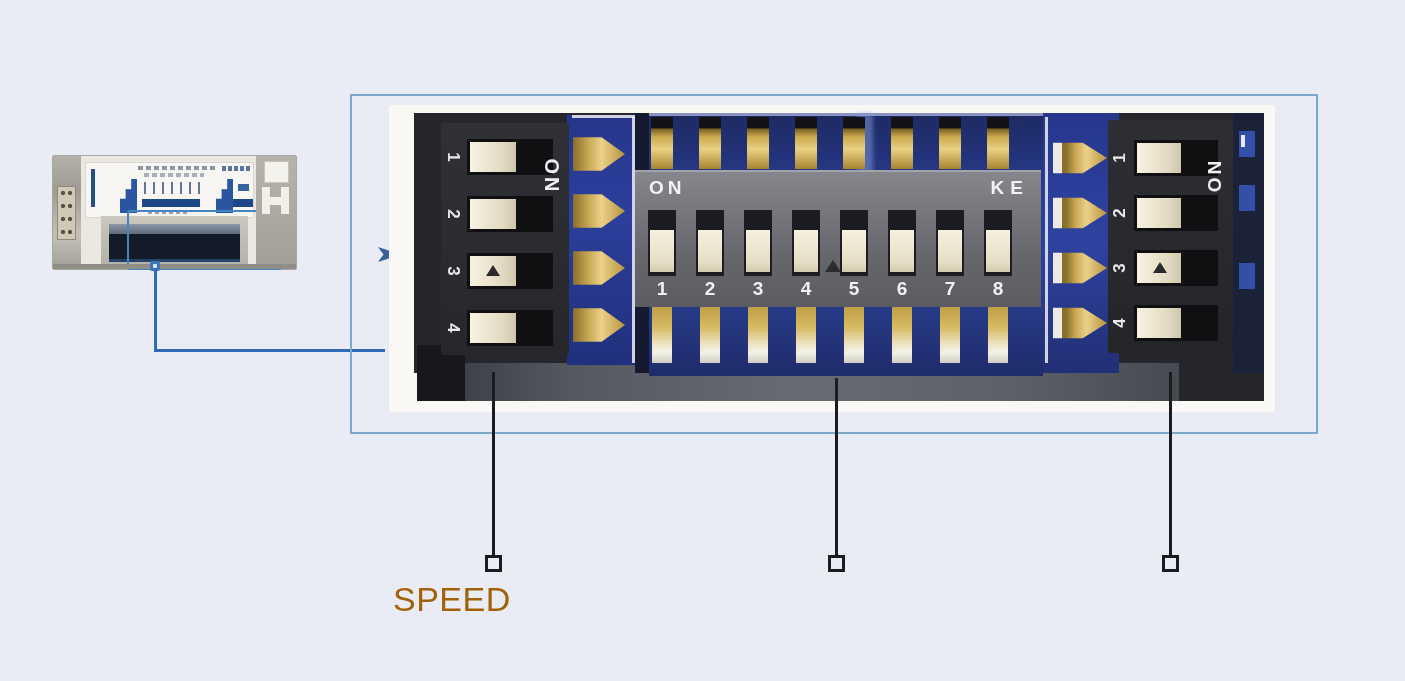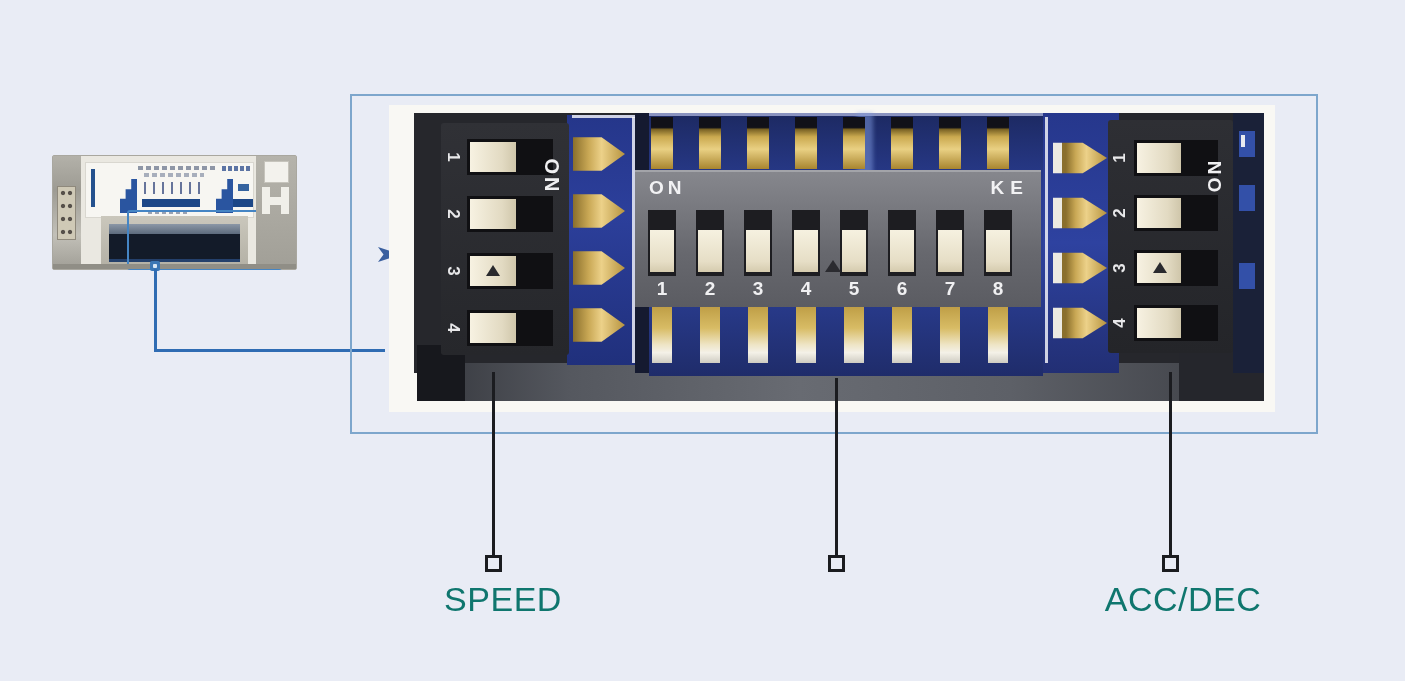--- a/index.html
+++ b/index.html
@@ -147,22 +147,22 @@
   .tri-mark{left:16px;top:9px;width:0;height:0;border-left:7px solid transparent;
             border-right:7px solid transparent;border-bottom:11px solid #2a2a2e;}
   .edge-right{left:844px;top:8px;width:31px;height:260px;background:#1a2138;}
   .edge-right i{position:absolute;display:block;background:#3350a8;width:16px;height:26px;left:6px;}
   .edge-right .b1{top:18px;} .edge-right .b2{top:72px;} .edge-right .b3{top:150px;}
   .edge-dash{left:852px;top:30px;width:4px;height:12px;background:#e8eaf0;}
 
   
   .cl-line{position:absolute;width:3px;background:#1b1c20;}
   .cl-square{position:absolute;width:11px;height:11px;border:3px solid #1b1c20;background:#e9ecf5;}
-  .cl-label{position:absolute;top:580px;width:220px;text-align:center;font-size:34px;
-            color:#0f766e;letter-spacing:.5px;}
+  .cl-label{position:absolute;top:580px;width:220px;font-size:34px;
+            color:#a16207;letter-spacing:.5px;}
 </style>
 </head>
 <body>
 
 <div class="page">
 
   <div class="device">
     <div class="dev-left">
       <div class="dev-conn"></div>
     </div>
@@ -333,15 +333,14 @@
 
   <div class="cl-line" style="left:492px;top:372px;height:183px;"></div>
   <div class="cl-square" style="left:485px;top:555px;"></div>
   <div class="cl-label" style="left:393px;">SPEED</div>
 
   <div class="cl-line" style="left:835px;top:378px;height:177px;"></div>
   <div class="cl-square" style="left:828px;top:555px;"></div>
 
   <div class="cl-line" style="left:1169px;top:372px;height:183px;"></div>
   <div class="cl-square" style="left:1162px;top:555px;"></div>
-  <div class="cl-label" style="left:1073px;">ACC/DEC</div>
 
 </div>
 
 </body></html>

